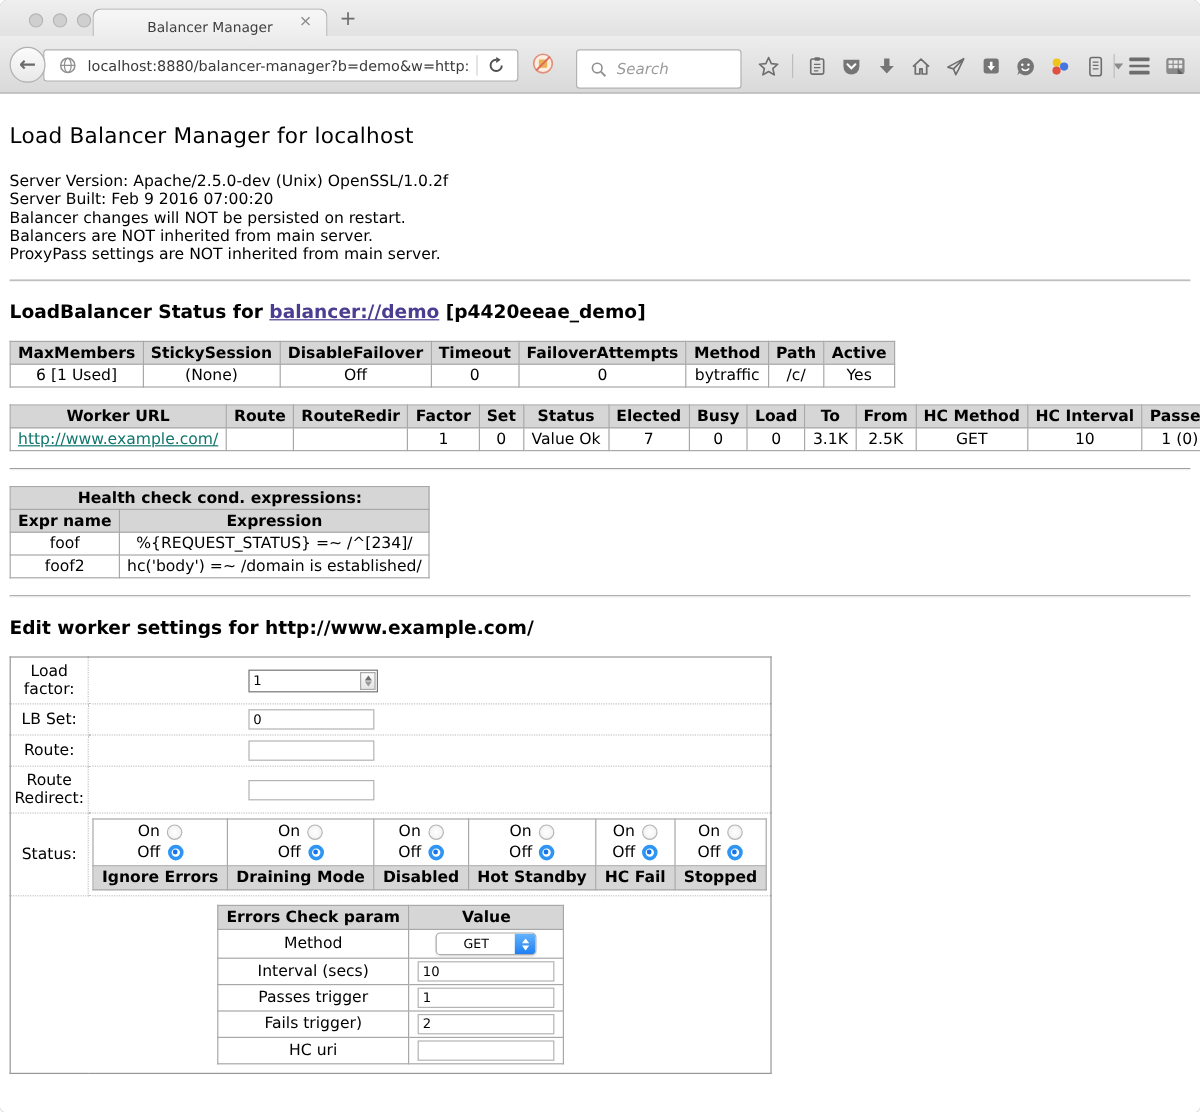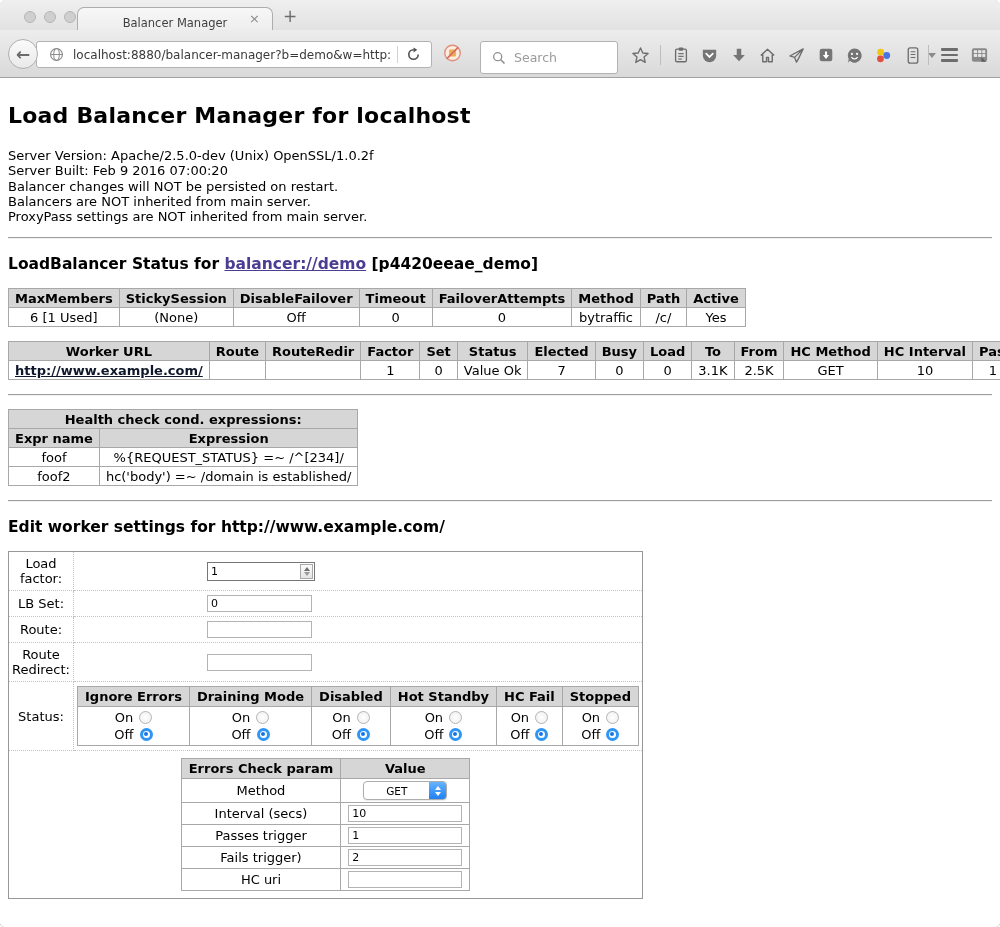--- a/index.html
+++ b/index.html
@@ -16,43 +16,43 @@
   .tab-close { position:absolute; right:12px; top:3px; font-size:13px; color:#8a8a8a; line-height:15px; }
   .newtab { position:absolute; left:283px; top:6px; font-size:17px; color:#6c6c6c; }
 
   .navbar { position:absolute; top:30px; left:0; width:100%; height:48px; background:linear-gradient(#ededed,#d9d9d9); border-bottom:1px solid #a2a2a2; }
   .backbtn { position:absolute; left:8px; top:9px; width:30px; height:30px; border-radius:50%; background:linear-gradient(#fbfbfb,#e9e9e9); border:1px solid #b0b0b0; display:flex; align-items:center; justify-content:center; color:#6a6a6a; font-size:17px; font-weight:bold; z-index:2; }
   .urlbar { position:absolute; left:36px; top:11px; width:396px; height:27px; background:#fff; border:1px solid #b2b2b2; border-radius:3px; display:flex; align-items:center; padding-left:10px; overflow:hidden; }
   .url-text { font-size:12px; color:#3a3a3a; white-space:nowrap; overflow:hidden; flex:1; margin-left:7px; }
   .url-sep { width:1px; height:17px; background:#d2d2d2; margin:0 6px; }
   .reload { margin-right:8px; display:flex; }
   .blockicon { position:absolute; left:443px; top:13px; }
-  .searchbar { position:absolute; left:480px; top:11px; width:138px; height:33px; background:#fff; border:1px solid #b2b2b2; border-radius:3px; display:flex; align-items:center; padding-left:8px; }
+  .searchbar { position:absolute; left:480px; top:11px; width:138px; height:33px; background:#fff; border:1px solid #b2b2b2; border-radius:3px; display:flex; align-items:center; padding-left:8px;font-style:italic; }
   .search-text { font-size:12.5px; color:#9b9b9b; margin-left:6px; }
   .toolicons { position:absolute; left:631px; top:12px; display:flex; align-items:center; gap:10px; height:26px; }
   .toolicons .sep { width:1px; height:20px; background:#bdbdbd; }
   .icon18 { width:19px; height:19px; display:flex; align-items:center; justify-content:center; }
   .caret-down { width:0; height:0; border-left:4px solid transparent; border-right:4px solid transparent; border-top:5px solid #8b8b8b; margin-left:-4px; }
   .rightgrp { position:absolute; left:928px; top:12px; display:flex; align-items:center; gap:12px; height:26px; }
   .rightgrp .sep { width:1px; height:20px; background:#bdbdbd; }
   .hamburger { display:flex; flex-direction:column; gap:3px; }
   .hamburger i { width:17px; height:2.5px; background:#6d6d6d; border-radius:1px; }
 
   
   .content { position:absolute; top:79px; left:0; width:100%; height:848px; background:#fff; padding:12px 8px 0 8px; color:#000; }
-  h1.pgtitle { font-size:22px; font-weight:bold; margin:12px 0 20px 0; letter-spacing:0.2px; }
+  h1.pgtitle { font-size:18px; font-weight:normal; margin:12px 0 20px 0; letter-spacing:0.2px; }
   .srvinfo { font-size:13px; line-height:15.3px; }
   hr.rule { border:none; border-top:1px solid #9e9e9e; border-bottom:1px solid #f2f2f2; margin:13px 0; }
   h3.sect { font-size:15.5px; font-weight:bold; margin:16px 0 15px 0; }
   h3.sect a { color:#4b3e92; }
 
   table.data { border-collapse:collapse; font-size:13px; margin:0 0 14px 0; }
   table.data th, table.data td { border:1px solid #a8a8a8; padding:1px 6px; text-align:center; white-space:nowrap; height:19px; }
   table.data th { background:#d6d6d6; font-weight:bold; }
-  table.data a { color:#0f172a;font-weight:bold; }
+  table.data a { color:#0f766e; }
   td.lefty { text-align:left; }
 
   
   table.formtbl { border-collapse:collapse; width:564px; border:1px solid #979797; font-size:13px; margin-top:14px; }
   table.formtbl > tbody > tr > td { border:1px dotted #c3c3c3; padding:4px 3px; }
   td.flabel { width:100px; text-align:center; }
   td.fval { text-align:left; }
   .indent { margin-left:130px; }
   input.txt { width:105px; height:17px; border:1px solid #b3b3b3; font-size:11px; font-family:"DejaVu Sans",sans-serif; padding:1px 3px; }
   .numbox { display:inline-flex; width:108px; height:19px; border:1.5px solid #767676; background:#fff; align-items:center; position:relative; }
@@ -359,88 +359,88 @@
       <tr>
         <td class="flabel">Route Redirect:</td>
         <td class="fval"><input class="txt indent" value="" style=""></td>
       </tr>
       <tr>
         <td class="flabel">Status:</td>
         <td class="fval">
           <table class="inner statustbl">
             <tbody>
                   <tr>
+              <td>
+                <div class="radline">
+                        <span class="radlbl">On</span>
+                        <span class="radio"></span>
+                      </div>
+                <div class="radline">
+                        <span class="radlbl">Off</span>
+                        <span class="radio checked"></span>
+                      </div>
+              </td>
+              <td>
+                <div class="radline">
+                        <span class="radlbl">On</span>
+                        <span class="radio"></span>
+                      </div>
+                <div class="radline">
+                        <span class="radlbl">Off</span>
+                        <span class="radio checked"></span>
+                      </div>
+              </td>
+              <td>
+                <div class="radline">
+                        <span class="radlbl">On</span>
+                        <span class="radio"></span>
+                      </div>
+                <div class="radline">
+                        <span class="radlbl">Off</span>
+                        <span class="radio checked"></span>
+                      </div>
+              </td>
+              <td>
+                <div class="radline">
+                        <span class="radlbl">On</span>
+                        <span class="radio"></span>
+                      </div>
+                <div class="radline">
+                        <span class="radlbl">Off</span>
+                        <span class="radio checked"></span>
+                      </div>
+              </td>
+              <td>
+                <div class="radline">
+                        <span class="radlbl">On</span>
+                        <span class="radio"></span>
+                      </div>
+                <div class="radline">
+                        <span class="radlbl">Off</span>
+                        <span class="radio checked"></span>
+                      </div>
+              </td>
+              <td>
+                <div class="radline">
+                        <span class="radlbl">On</span>
+                        <span class="radio"></span>
+                      </div>
+                <div class="radline">
+                        <span class="radlbl">Off</span>
+                        <span class="radio checked"></span>
+                      </div>
+              </td>
+            </tr>
+            <tr>
               <th>Ignore Errors</th>
               <th>Draining Mode</th>
               <th>Disabled</th>
               <th>Hot Standby</th>
               <th>HC Fail</th>
               <th>Stopped</th>
-            </tr>
-            <tr>
-              <td>
-                <div class="radline">
-                        <span class="radlbl">On</span>
-                        <span class="radio"></span>
-                      </div>
-                <div class="radline">
-                        <span class="radlbl">Off</span>
-                        <span class="radio checked"></span>
-                      </div>
-              </td>
-              <td>
-                <div class="radline">
-                        <span class="radlbl">On</span>
-                        <span class="radio"></span>
-                      </div>
-                <div class="radline">
-                        <span class="radlbl">Off</span>
-                        <span class="radio checked"></span>
-                      </div>
-              </td>
-              <td>
-                <div class="radline">
-                        <span class="radlbl">On</span>
-                        <span class="radio"></span>
-                      </div>
-                <div class="radline">
-                        <span class="radlbl">Off</span>
-                        <span class="radio checked"></span>
-                      </div>
-              </td>
-              <td>
-                <div class="radline">
-                        <span class="radlbl">On</span>
-                        <span class="radio"></span>
-                      </div>
-                <div class="radline">
-                        <span class="radlbl">Off</span>
-                        <span class="radio checked"></span>
-                      </div>
-              </td>
-              <td>
-                <div class="radline">
-                        <span class="radlbl">On</span>
-                        <span class="radio"></span>
-                      </div>
-                <div class="radline">
-                        <span class="radlbl">Off</span>
-                        <span class="radio checked"></span>
-                      </div>
-              </td>
-              <td>
-                <div class="radline">
-                        <span class="radlbl">On</span>
-                        <span class="radio"></span>
-                      </div>
-                <div class="radline">
-                        <span class="radlbl">Off</span>
-                        <span class="radio checked"></span>
-                      </div>
-              </td>
             </tr>
           </tbody>
               </table>
         </td>
       </tr>
       <tr>
         <td colspan="2" class="hcwrap">
           <table class="inner hctbl">
             <tbody>
                   <tr>

